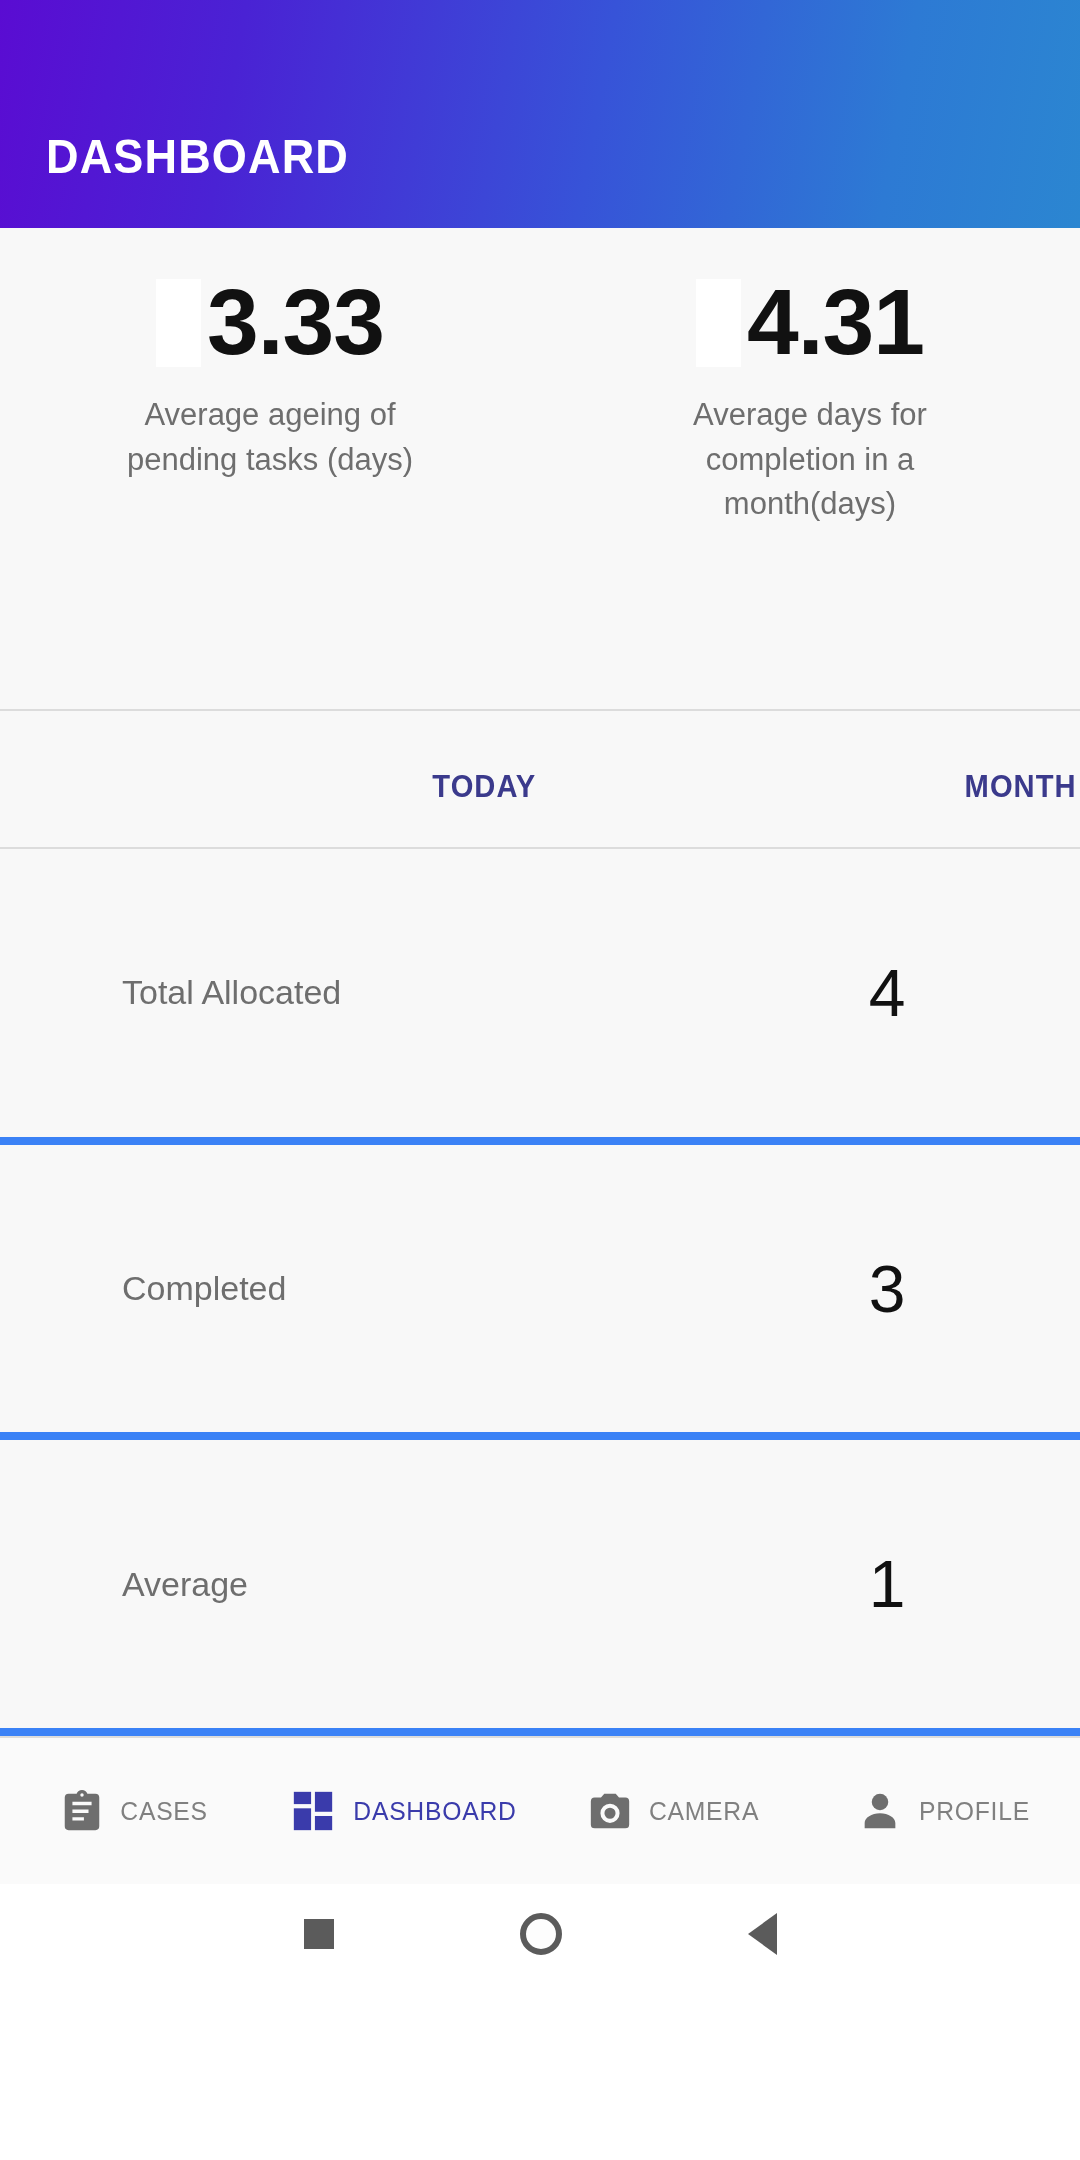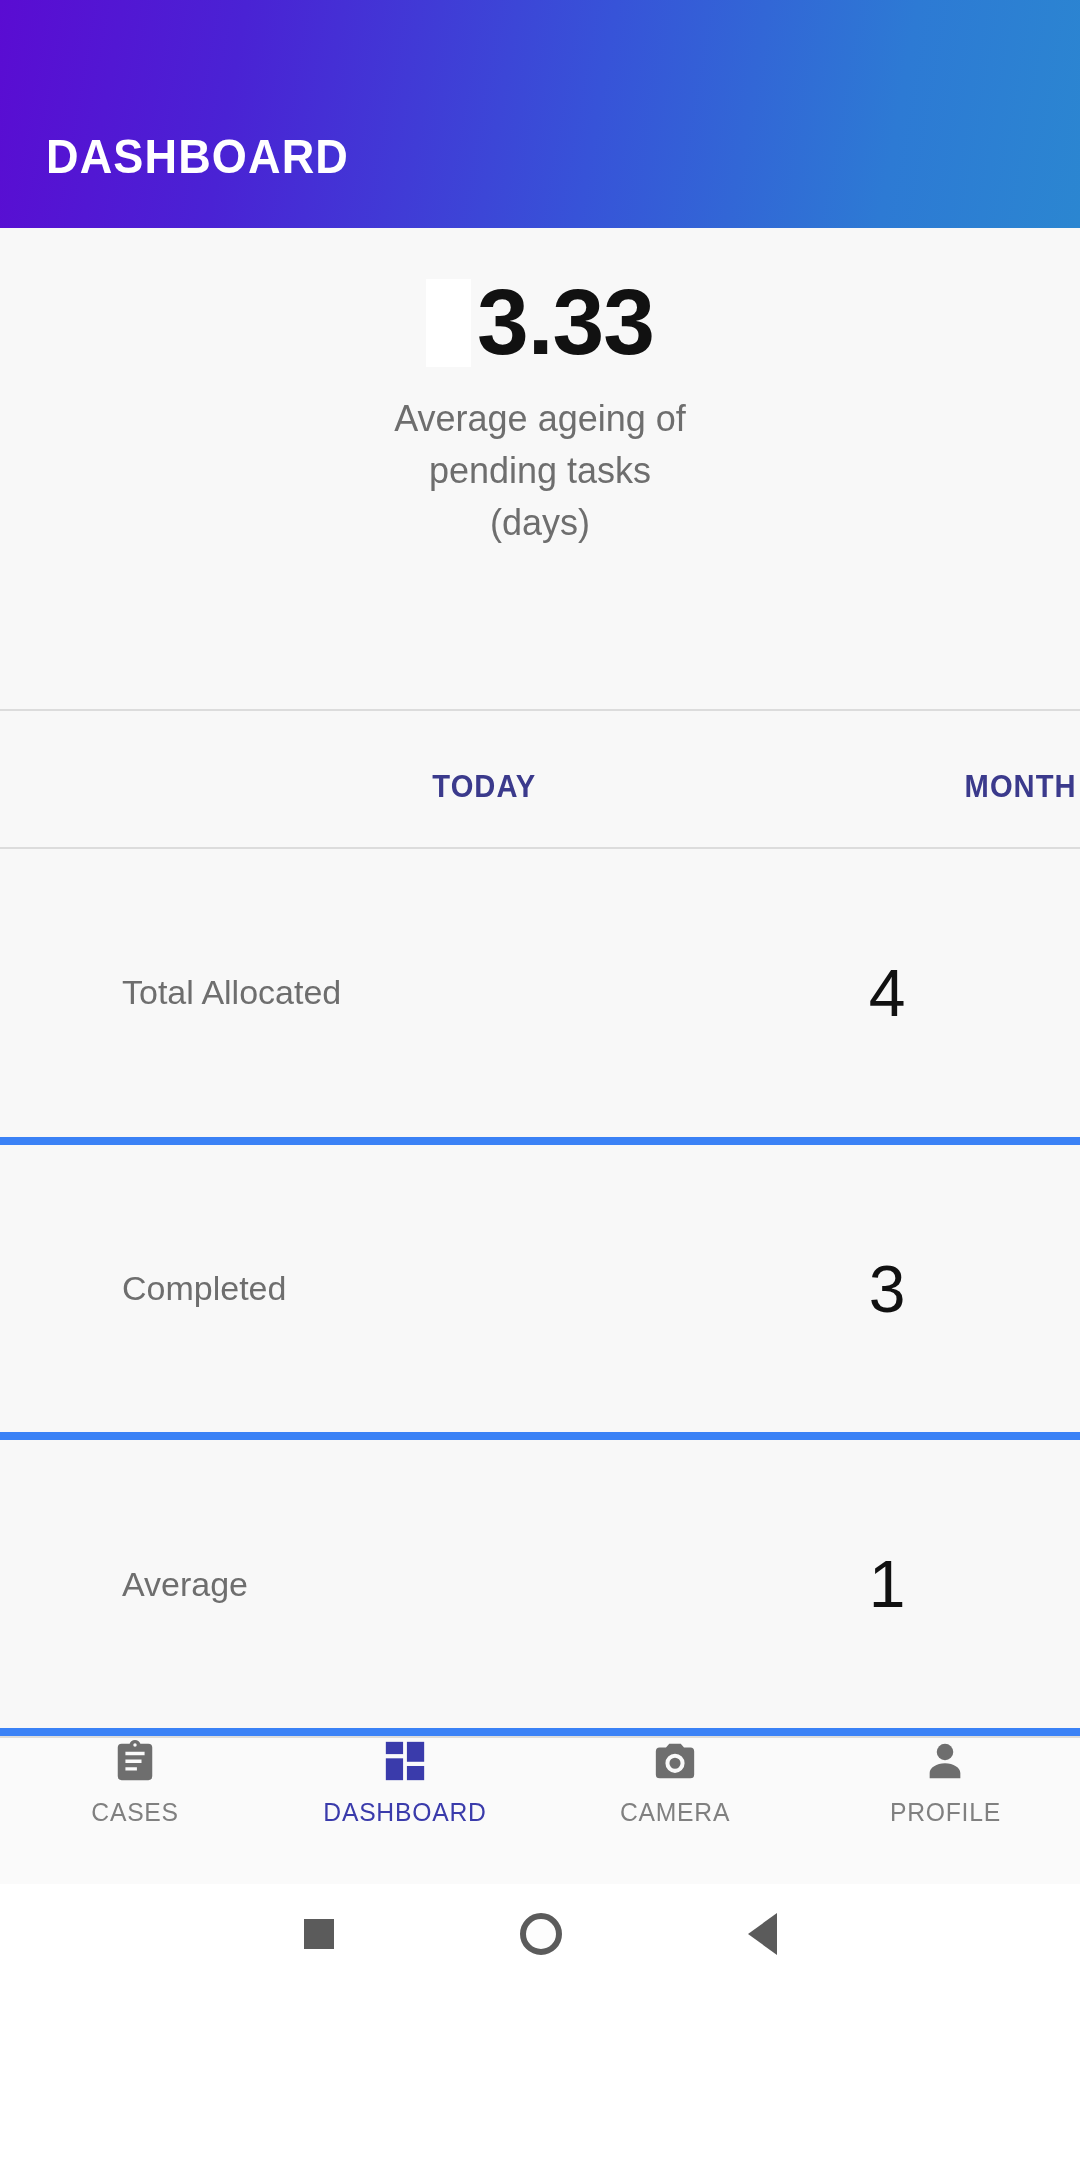--- a/index.html
+++ b/index.html
@@ -45,21 +45,21 @@
     flex:0 0 45px;
     margin-right:6px;
   }
   .stat-value {
     font-size:93px;
     color:#111111;
     line-height:1;
     letter-spacing:-1px;
   }
   .stat-label {
-    font-size:36px;
+    font-size:31px;
     color:#6e6e6e;
     text-align:center;
     line-height:1.44;
     max-width:330px;
   }
 
   
   .tabs {
     flex:0 0 138px;
     display:flex;
@@ -112,22 +112,22 @@
 
   
   .bottomnav {
     flex:0 0 148px;
     display:flex;
     background:#fafafa;
     border-top:2px solid #dcdcdc;
   }
   .nav-item {
     flex:1;
-    display:flex; flex-direction:column;
-    align-items:center; 
+    display:flex; flex-direction:row;
+    align-items:center; justify-content:center;
     gap:13px;
   }
   .nav-icon { width:46px; height:46px; display:block; }
   .nav-label {
     font-size:26px;
     color:#808080;
     letter-spacing:0.8px;
     font-family:"Liberation Sans Narrow","Liberation Sans",sans-serif;
     transform:scaleX(0.95);
   }
@@ -164,20 +164,27 @@
   <div class="stats">
 
     <div class="stat">
       <div class="stat-top">
         <div class="stat-imgph"></div>
         <div class="stat-value">3.33</div>
       </div>
       <div class="stat-label">Average ageing of pending tasks (days)</div>
     </div>
 
+    <div class="stat">
+      <div class="stat-top">
+        <div class="stat-imgph"></div>
+        <div class="stat-value">4.31</div>
+      </div>
+      <div class="stat-label">Average days for completion in a month(days)</div>
+    </div>
 
   </div>
 
   <div class="tabs">
     <div class="tab">
       <span class="tab-label">TODAY</span>
     </div>
     <div class="tab">
       <span class="tab-label">MONTH</span>
     </div>

